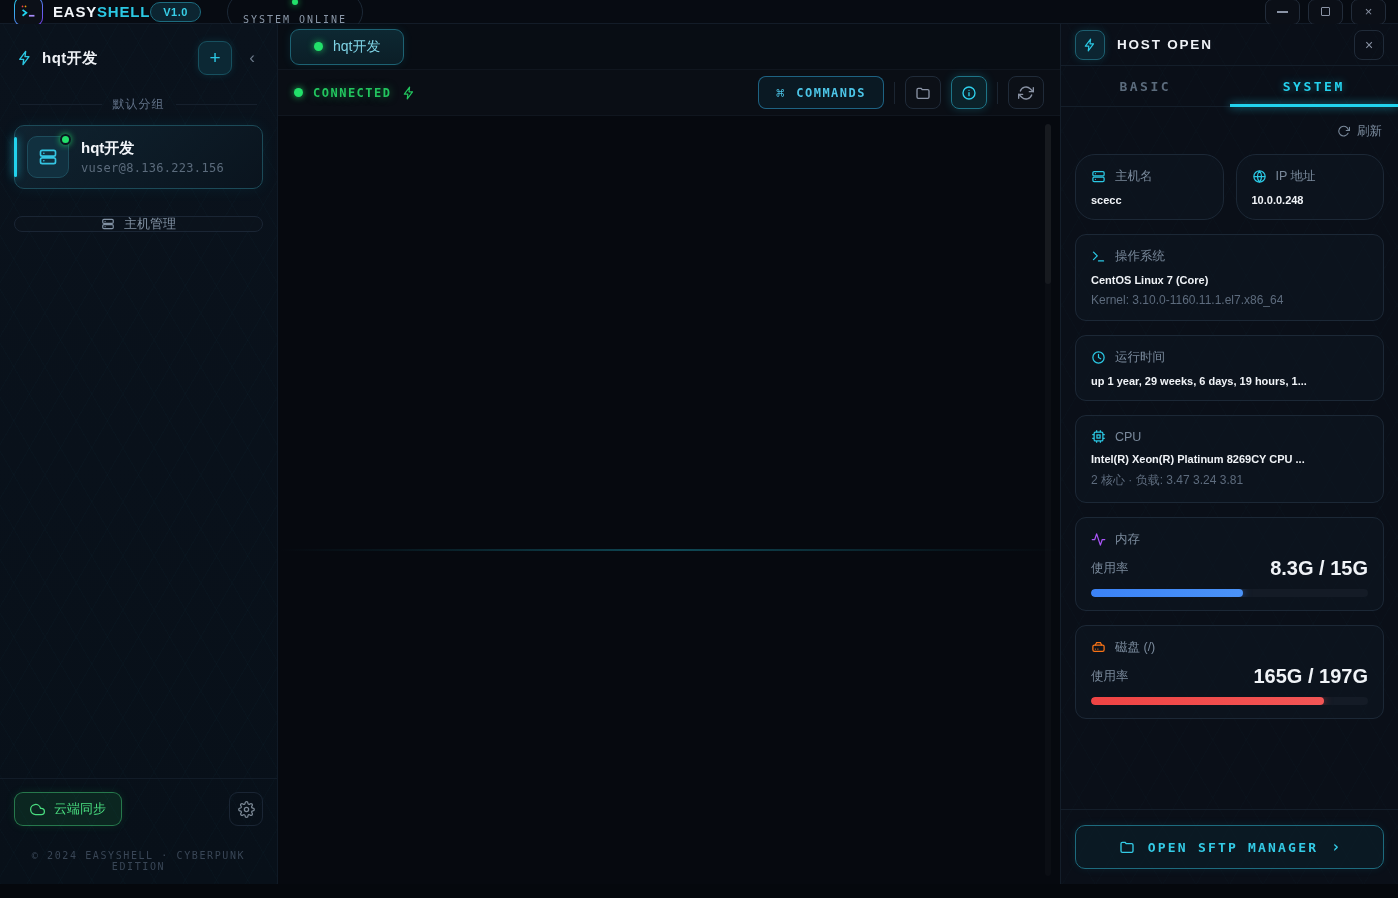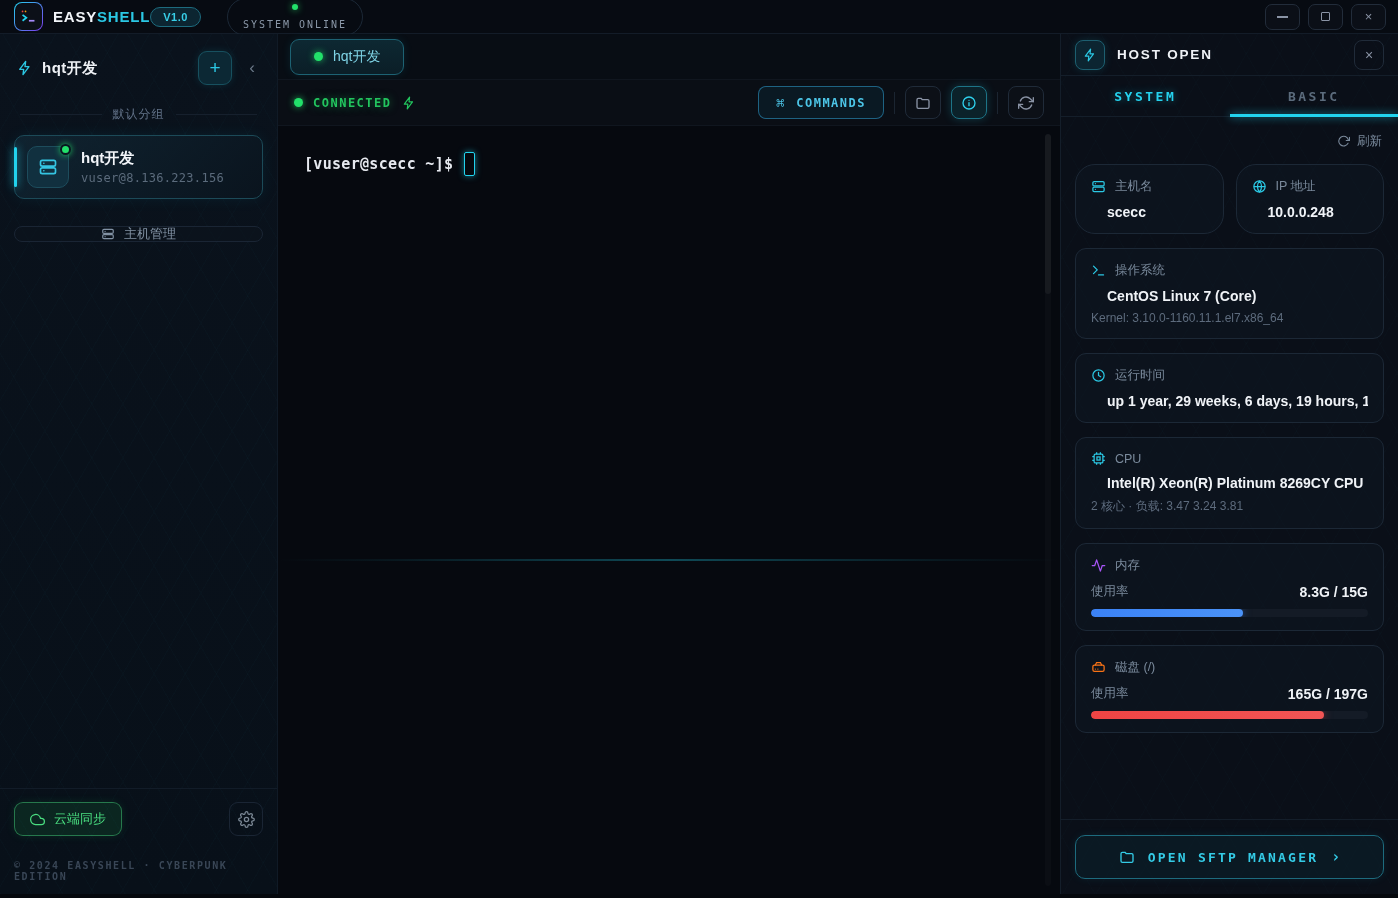--- a/index.html
+++ b/index.html
@@ -1,21 +1,21 @@
 <!DOCTYPE html>
 <html><head>
 <meta charset="utf-8">
 <style>
   * { margin:0; padding:0; box-sizing:border-box; }
   html,body { width:1398px; height:898px; overflow:hidden; background:#05080d;
     font-family:"Liberation Sans", sans-serif; color:#e8ecf2; }
   svg { display:block; }
 
   
-  .titlebar { height:34px; display:flex; align-items:center; padding:0 12px 0 8px;
+  .titlebar { height:24px; display:flex; align-items:center; padding:0 12px 0 8px;
     background:#070b12; border-bottom:1px solid #131c28; }
   .logo { width:29px; height:29px; border-radius:8px; display:grid; place-items:center;
     border:1.5px solid transparent;
     background:linear-gradient(#0c1018,#0c1018) padding-box, linear-gradient(135deg,#22d3ee,#7c3aed) border-box;
     margin:0 10px 0 6px; }
   .brand { font-weight:700; font-size:15px; letter-spacing:.8px; }
   .brand .b1 { color:#f2f5f9; } .brand .b2 { color:#2bc8e4; }
   .version-pill { border:1px solid #1d6b7e; background:#0c2531; color:#38cfe8;
     border-radius:999px; font-size:11px; font-weight:700; padding:3px 12px; letter-spacing:.5px; }
   .status-pill { margin-left:26px; display:flex; align-items:center; gap:9px;
@@ -64,22 +64,22 @@
     background:rgba(13,20,30,.55); color:#8292a4; display:flex; align-items:center;
     justify-content:center; gap:9px; font-size:13px; }
   .sidebar-spacer { flex:1; }
   .sidebar-bottom { border-top:1px solid #121c28; padding:13px 14px 0; }
   .sync-row { display:flex; align-items:flex-start; justify-content:space-between; }
   .sync-btn { display:flex; align-items:center; gap:9px; border:1px solid rgba(74,222,128,.45);
     background:rgba(34,197,94,.12); color:#4ade80; border-radius:9px; padding:7px 15px;
     font-size:13px; box-shadow:0 0 10px rgba(34,197,94,.12); }
   .gear-btn { width:34px; height:34px; border:1px solid #1a2534; border-radius:9px; color:#7a8794;
     display:grid; place-items:center; }
-  .copyright { text-align:left; color:#394656; font-family:"DejaVu Sans Mono", monospace;
-    font-size:10px; letter-spacing:1.6px; margin:24px 0 12px;font-weight:bold; }
+  .copyright { text-align:center; color:#394656; font-family:"DejaVu Sans Mono", monospace;
+    font-size:10px; letter-spacing:1.6px; margin:24px 0 12px; }
 
   
   .main { flex:1; min-width:0; display:flex; flex-direction:column; background:#080b11; }
   .tabbar { height:46px; flex:0 0 46px; background:#080d14; border-bottom:1px solid #10161f;
     display:flex; align-items:center; padding:0 12px; }
   .tab { display:flex; align-items:center; gap:10px; height:36px; padding:0 23px;
     border:1px solid #1d6273; border-radius:9px; color:#7fd4e6; font-size:14px;
     background:linear-gradient(180deg,#0d2832,#0b1e27); box-shadow:0 0 10px rgba(34,211,238,.10); }
   .toolbar { height:46px; flex:0 0 46px; border-bottom:1px solid #10161f; display:flex;
     align-items:center; padding:0 16px; background:#0a0e15; }
@@ -131,25 +131,25 @@
   .tab-underline { position:absolute; bottom:-1px; left:50%; right:0; height:3px; background:#22d3ee;
     box-shadow:0 0 9px rgba(34,211,238,.7); }
   .panel-body { flex:1; padding:0 14px; overflow:hidden; }
   .refresh-row { display:flex; justify-content:flex-end; align-items:center; gap:7px;
     padding:16px 2px 14px; color:#7a8a9c; font-size:12.5px; }
   .card-grid { display:flex; gap:12px; margin-bottom:14px; }
   .card { background:rgba(15,23,35,.55); border:1px solid #1c2836; border-radius:11px; padding:13px 15px; }
   .card.half { flex:1; min-width:0;border-radius:20px; }
   .card.full { margin-bottom:14px; }
   .card-label { display:flex; align-items:center; gap:9px; color:#7a8a9c; font-size:12.5px; margin-bottom:9px; }
-  .card-value { color:#f0f3f7; font-weight:700; font-size:14px; white-space:nowrap; overflow:hidden;margin-left:16px; }
+  .card-value { color:#f0f3f7; font-weight:700; font-size:11px; white-space:nowrap; overflow:hidden; }
   .card-sub { color:#5d6b7d; font-size:12px; margin-top:7px; white-space:nowrap; overflow:hidden; }
   .usage-row { display:flex; justify-content:space-between; align-items:center; color:#7a8a9c;
     font-size:12.5px; margin:3px 0 9px; }
-  .usage-val { color:#f0f3f7; font-weight:700; font-size:14px; }
+  .usage-val { color:#f0f3f7; font-weight:700; font-size:20px; }
   .bar { height:8px; border-radius:5px; background:#141b26; overflow:hidden; }
   .bar-fill { height:100%; border-radius:5px; }
   .fill-mem { background:linear-gradient(90deg,#3b82f6,#4b93f8); box-shadow:0 0 8px rgba(59,130,246,.5); }
   .fill-disk { background:linear-gradient(90deg,#ef4444,#f25555); box-shadow:0 0 8px rgba(239,68,68,.5); }
   .ic-purple { color:#a855f7; } .ic-orange { color:#f97316; } .ic-cyan { color:#2bc8e4; }
   .panel-footer { flex:0 0 auto; border-top:1px solid #141e2a; padding:15px 14px; }
   .sftp-btn { width:100%; height:44px; border:1px solid #1d6b7e; border-radius:10px;
     background:rgba(12,37,49,.45); color:#34cbe6; font-family:"DejaVu Sans Mono", monospace;
     font-weight:700; font-size:13px; letter-spacing:2.2px; display:flex; align-items:center;
     justify-content:center; gap:13px; box-shadow:0 0 10px rgba(34,211,238,.08); }
@@ -295,24 +295,20 @@
           <svg width="16" height="16" viewBox="0 0 24 24" fill="none" stroke="currentColor" stroke-width="2" stroke-linecap="round">
             <polyline points="23 4 23 10 17 10"></polyline>
               <polyline points="1 20 1 14 7 14"></polyline>
             <path d="M3.51 9a9 9 0 0 1 14.85-3.36L23 10M1 14l4.64 4.36A9 9 0 0 0 20.49 15"></path>
           </svg>
         </div>
       </div>
     </div>
 
     <div class="terminal">
-      <div class="prompt-line">
-        <span class="prompt">[vuser@scecc ~]$</span>
-        <span class="cursor"></span>
-      </div>
       <div class="scanline"></div>
       <div class="term-scrollbar">
           <div class="term-thumb"></div>
         </div>
     </div>
   </div>
 
   <div class="rightpanel">
     <div class="panel-header">
       <div class="panel-icon">
@@ -320,22 +316,22 @@
             <path d="M13 2 4 14h6l-1 8 9-12h-6z"></path>
           </svg>
       </div>
       <span class="panel-title">HOST OPEN</span>
       <div class="panel-close">
           <span>×</span>
         </div>
     </div>
 
     <div class="panel-tabs">
+      <div class="panel-tab">BASIC</div>
       <div class="panel-tab active">SYSTEM</div>
-      <div class="panel-tab">BASIC</div>
       <span class="tab-underline"></span>
     </div>
 
     <div class="panel-body">
       <div class="refresh-row">
         <svg width="13" height="13" viewBox="0 0 24 24" fill="none" stroke="currentColor" stroke-width="2" stroke-linecap="round">
           <polyline points="23 4 23 10 17 10"></polyline>
             <path d="M20.49 15A9 9 0 1 1 21 9l2 1"></path>
         </svg>
         <span>刷新</span>

